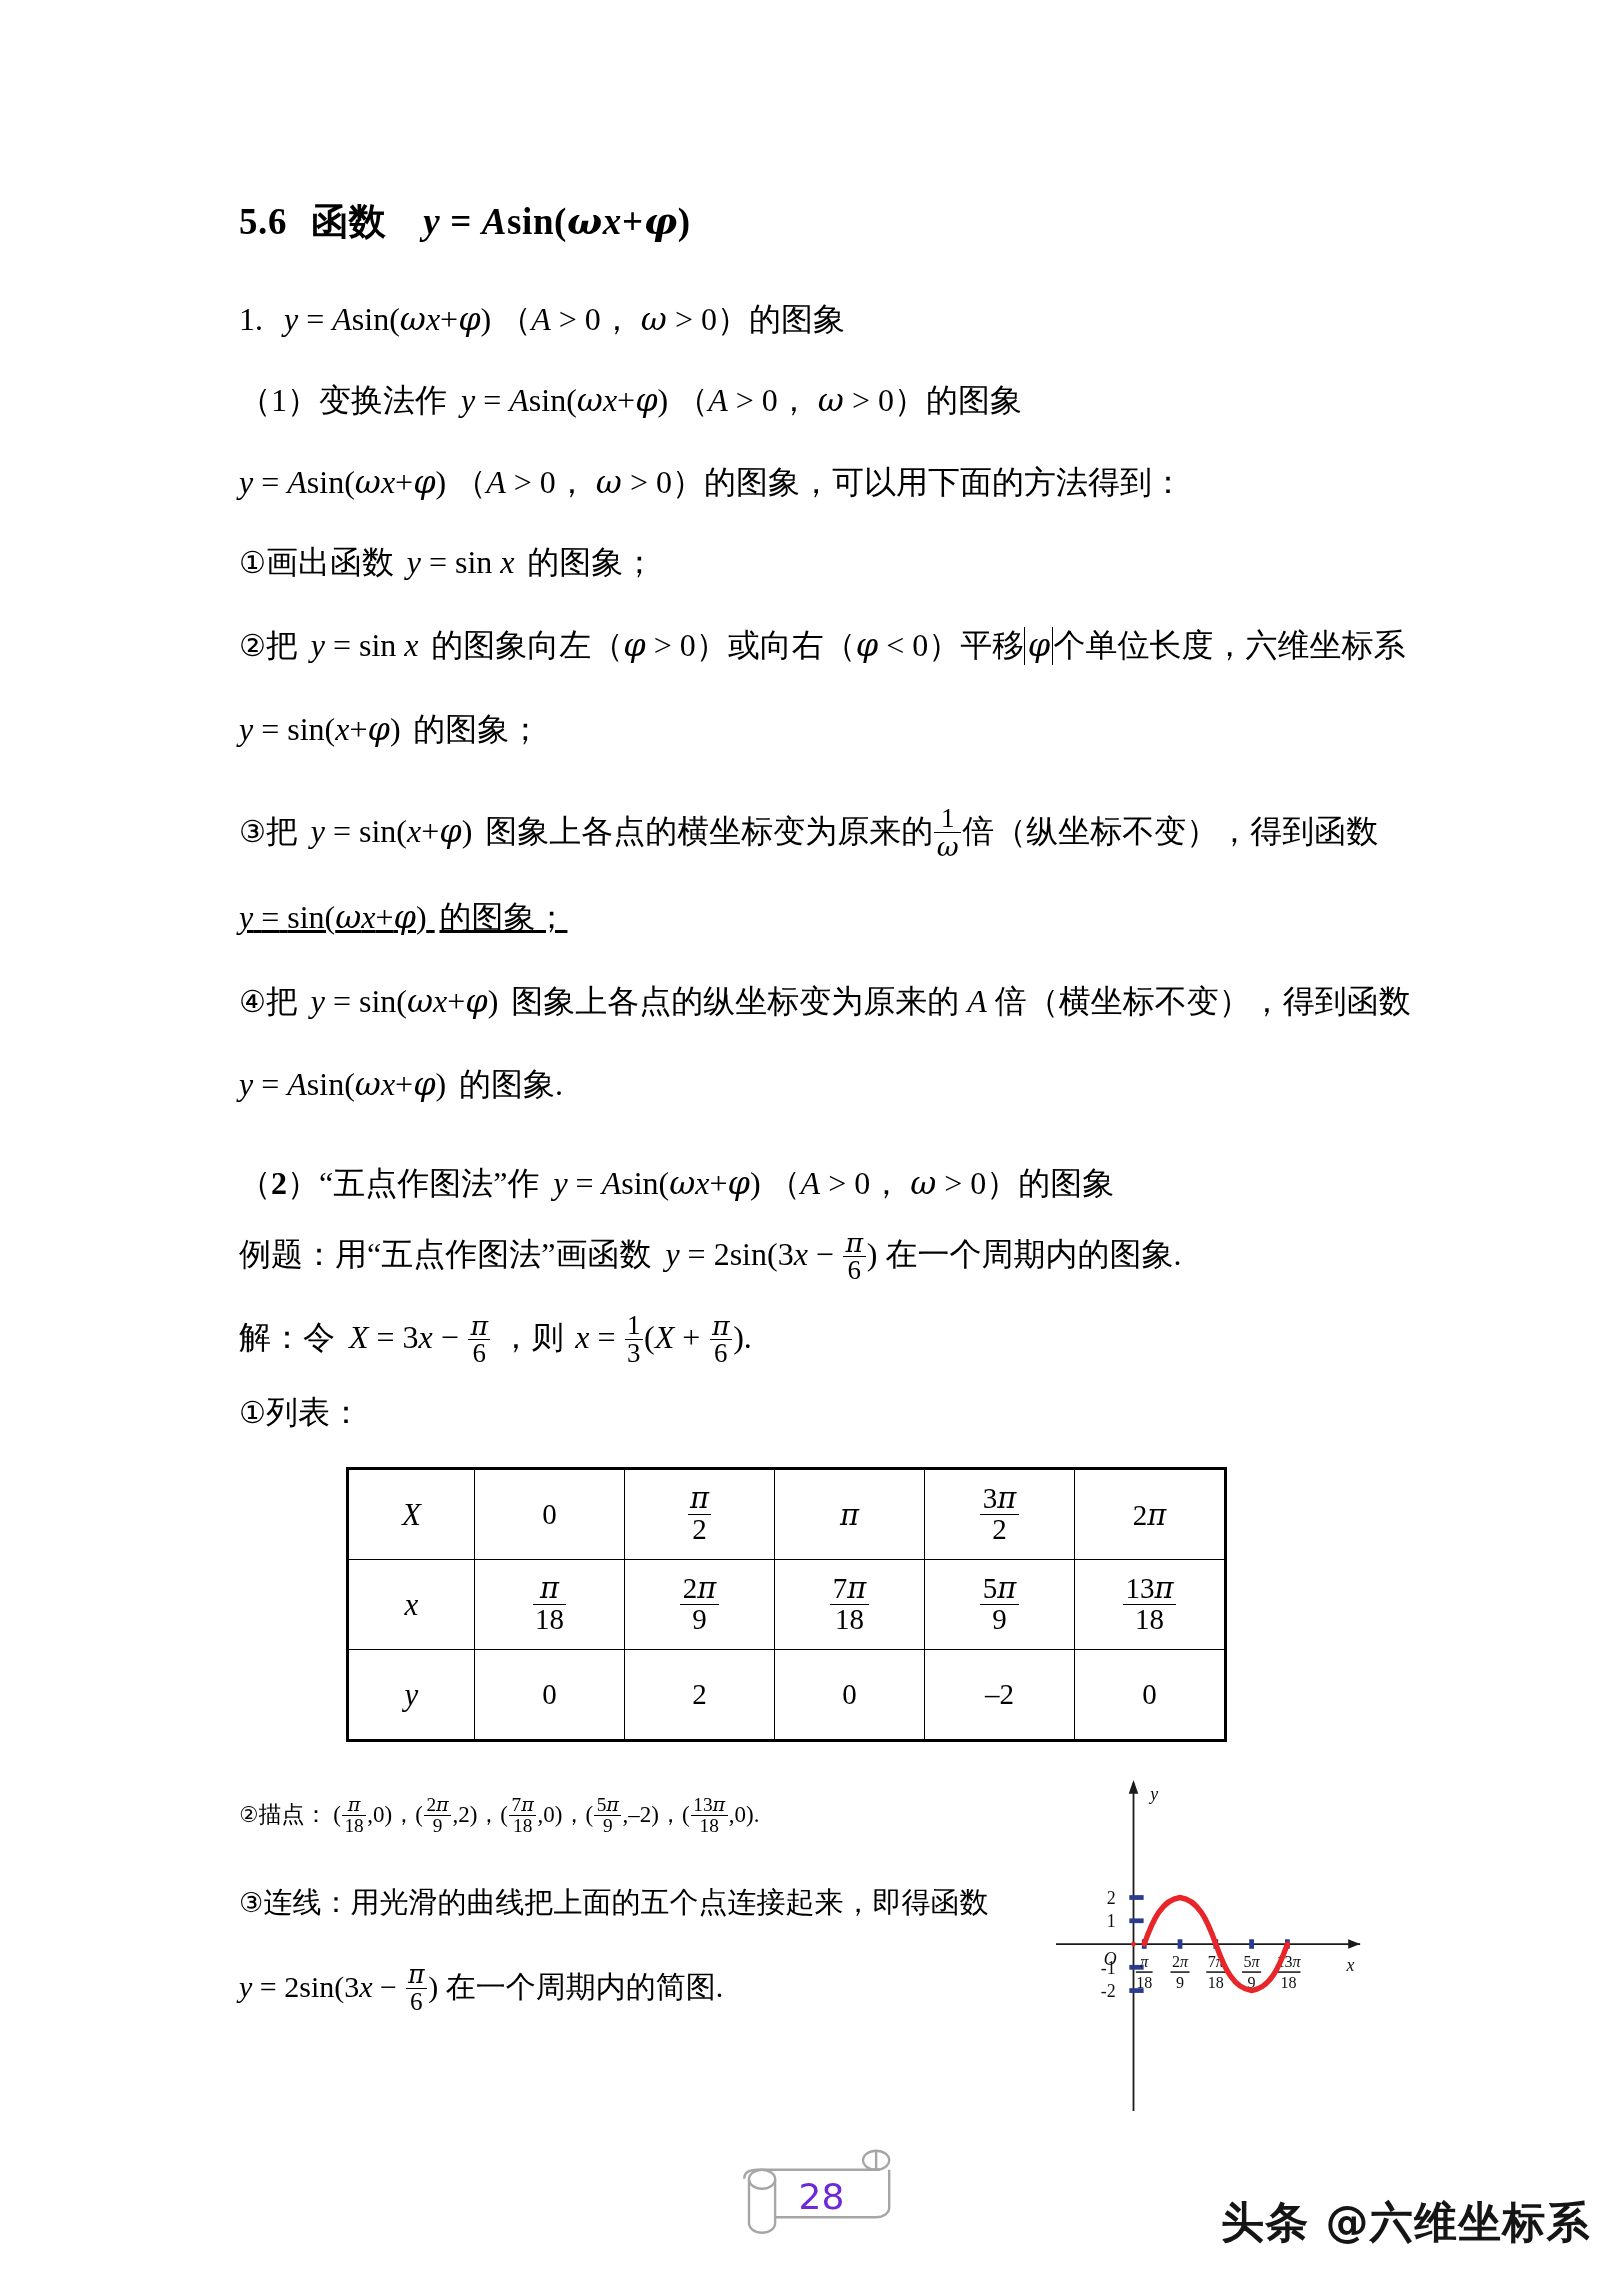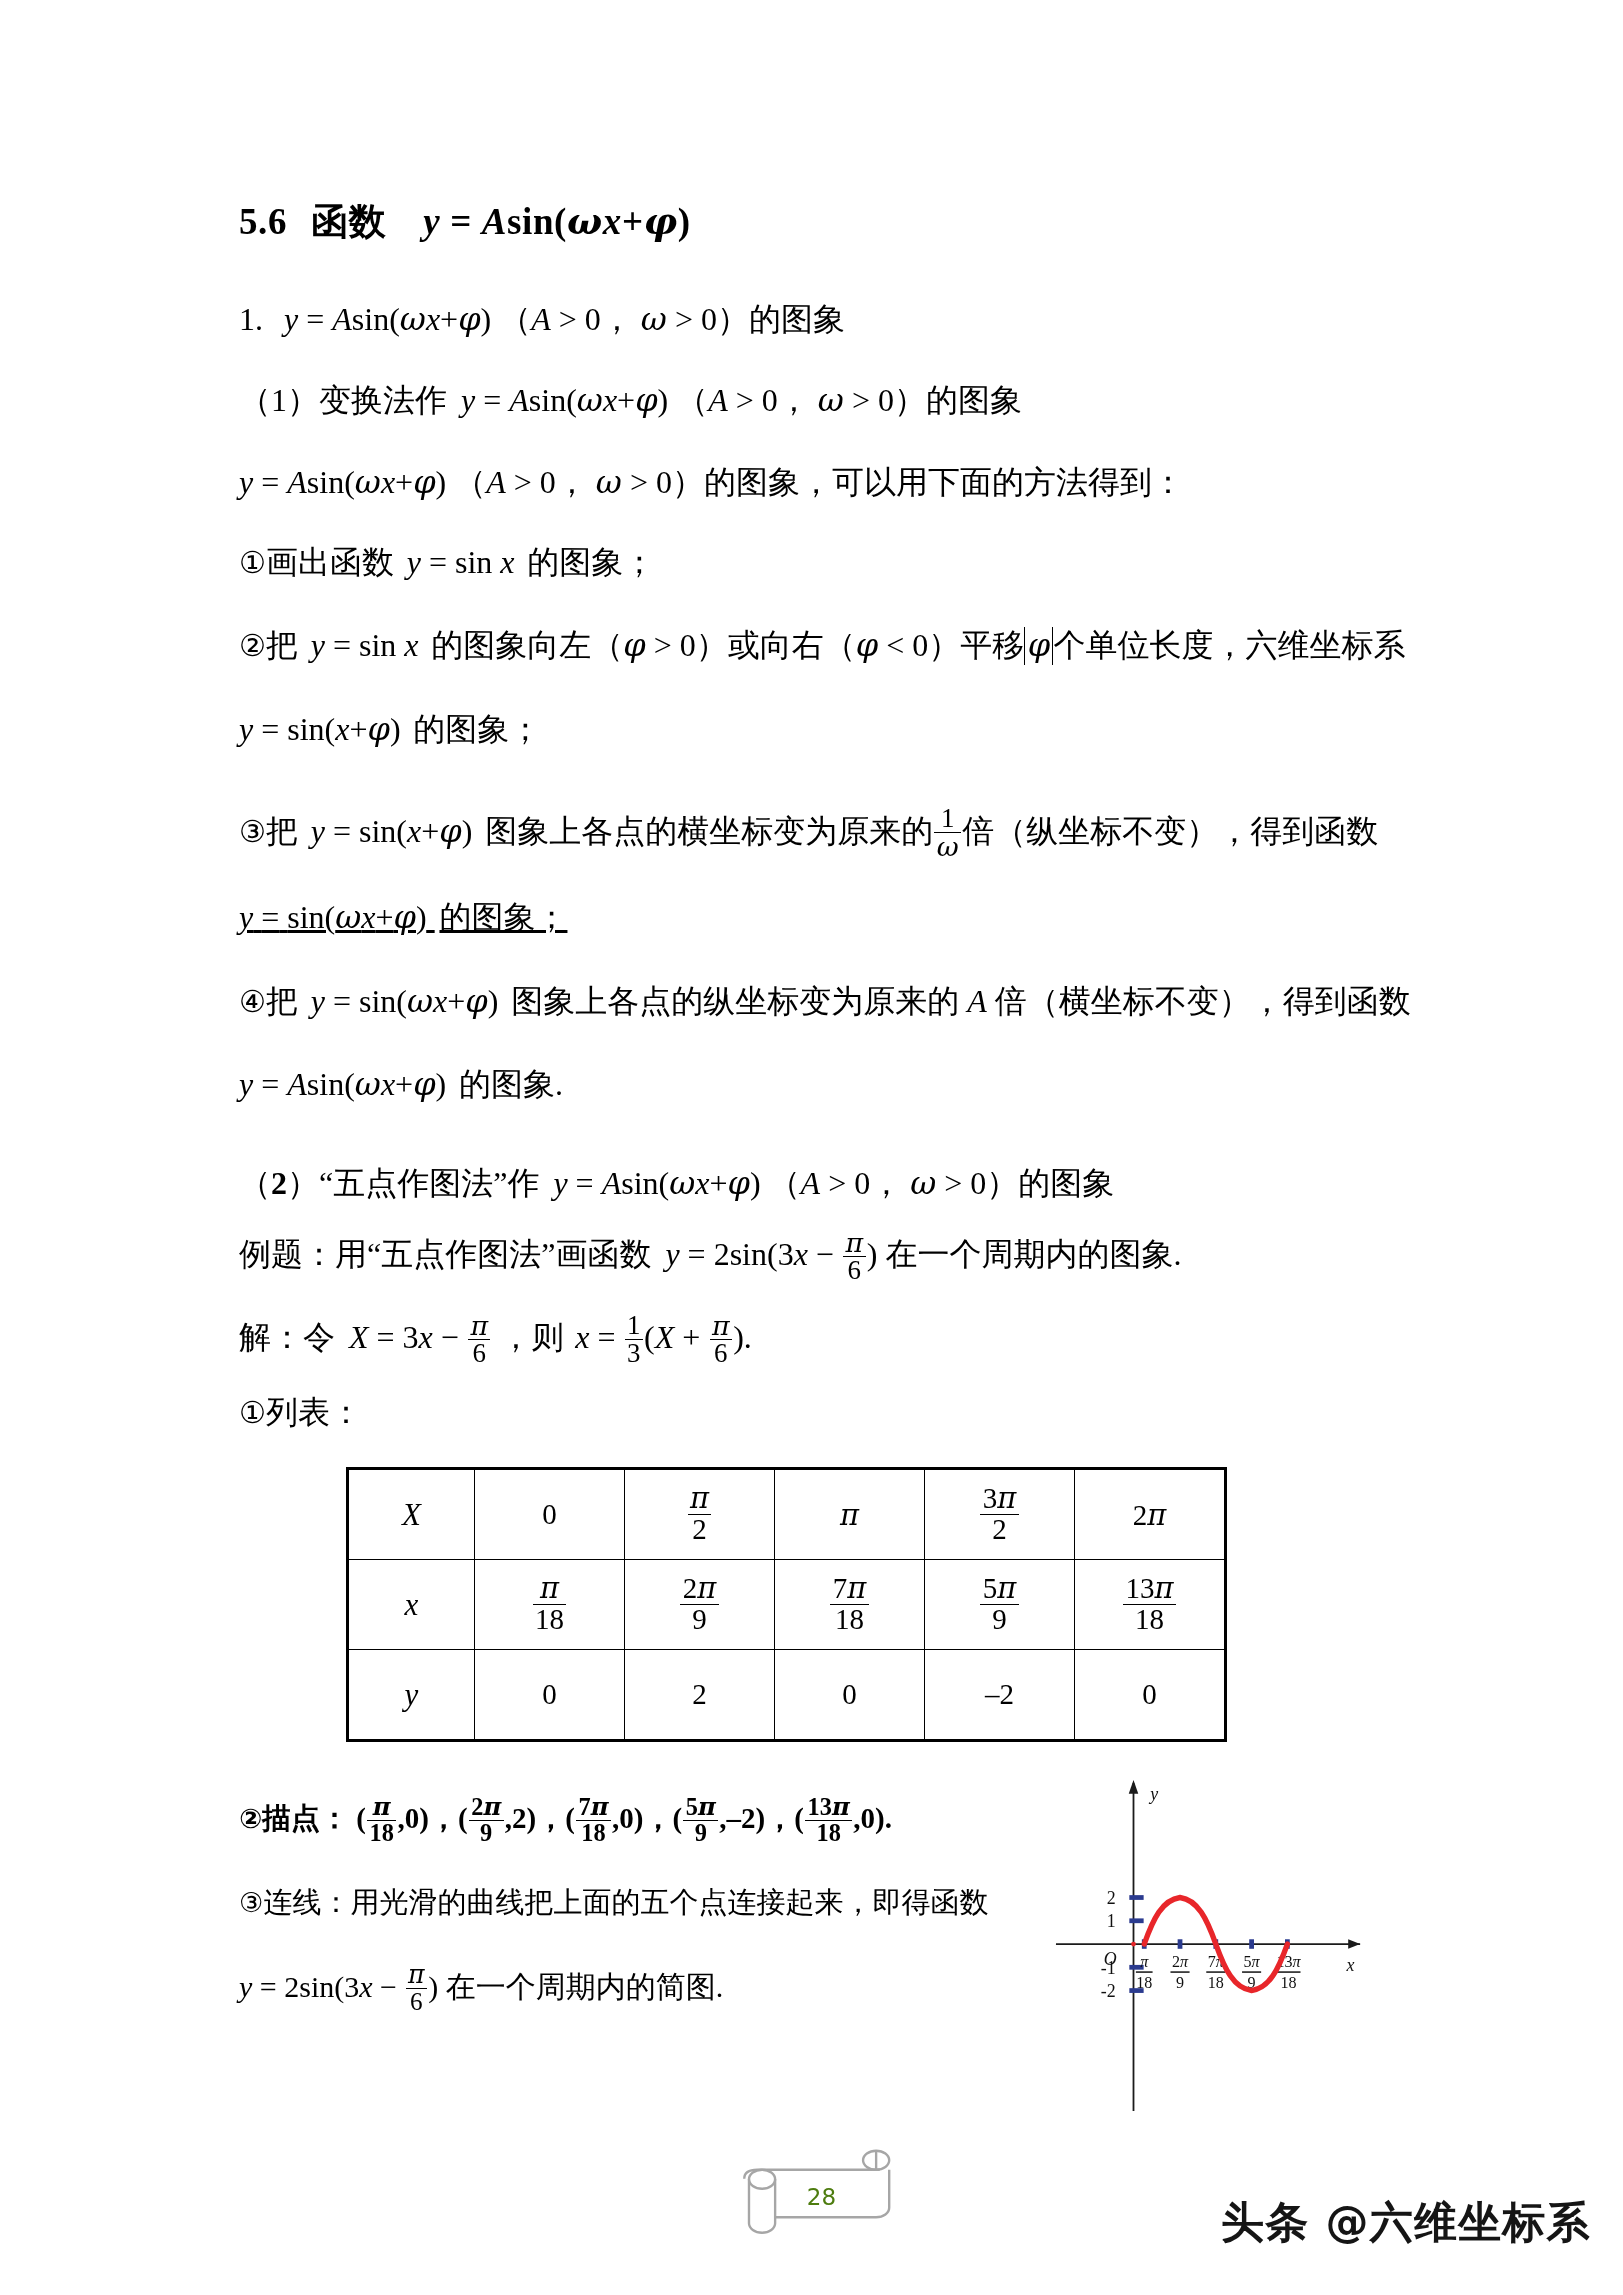--- a/index.html
+++ b/index.html
@@ -76,21 +76,21 @@
   
   .graph { position:absolute; left:1050px; top:1765px; width:334px; height:370px; }
   .graph svg { display:block; }
 
   
   .pagebanner { position:absolute; left:726px; top:2146px; width:185px; height:101px; }
   .pagenum {
     position:absolute; left:726px; top:2146px; width:185px; height:101px;
     display:flex; align-items:center; justify-content:center;
     font-family:"DejaVu Sans",sans-serif;
-    font-size:23px; color:#4d7c0f;
+    font-size:36px; color:#6d28d9;
     padding-left:6px; box-sizing:border-box;
   }
   .watermark {
     position:absolute; left:1221px; top:2194px;
     font-family:"DejaVu Sans","Liberation Sans",sans-serif;
     font-size:43px; font-weight:bold; color:#151515;
     letter-spacing:1.2px; white-space:nowrap;
   }
 </style>
 </head>
@@ -259,21 +259,21 @@
         <td class="c">0</td>
         <td class="c">2</td>
         <td class="c">0</td>
         <td class="c">–2</td>
         <td class="c">0</td>
       </tr>
     </tbody>
       </table>
   </div>
 
-  <div class="para" style="left:239px; top:1795px; font-size:29px;font-weight:bold;">
+  <div class="para" style="left:239px; top:1795px; font-size:23px;">
     <span class="circ">②</span><span>描点：</span>
     <span class="math">(<span class="frac frac-sm"><span class="num gk">π</span><span class="den mn">18</span></span>,<span class="mn">0</span>)</span><span>，</span><span class="math">(<span class="frac frac-sm"><span class="num"><span class="mn">2</span><span class="gk">π</span></span><span class="den mn">9</span></span>,<span class="mn">2</span>)</span><span>，</span><span class="math">(<span class="frac frac-sm"><span class="num"><span class="mn">7</span><span class="gk">π</span></span><span class="den mn">18</span></span>,<span class="mn">0</span>)</span><span>，</span><span class="math">(<span class="frac frac-sm"><span class="num"><span class="mn">5</span><span class="gk">π</span></span><span class="den mn">9</span></span>,<span class="mn">–2</span>)</span><span>，</span><span class="math">(<span class="frac frac-sm"><span class="num"><span class="mn">13</span><span class="gk">π</span></span><span class="den mn">18</span></span>,<span class="mn">0</span>)</span><span class="mn">.</span>
   </div>
 
   <div class="para" style="left:239px; top:1885px; font-size:29px;">
     <span class="circ">③</span><span>连线：用光滑的曲线把上面的五个点连接起来，即得函数</span>
   </div>
 
   <div class="para" style="left:239px; top:1962px; font-size:30px;">
     <span class="math">

